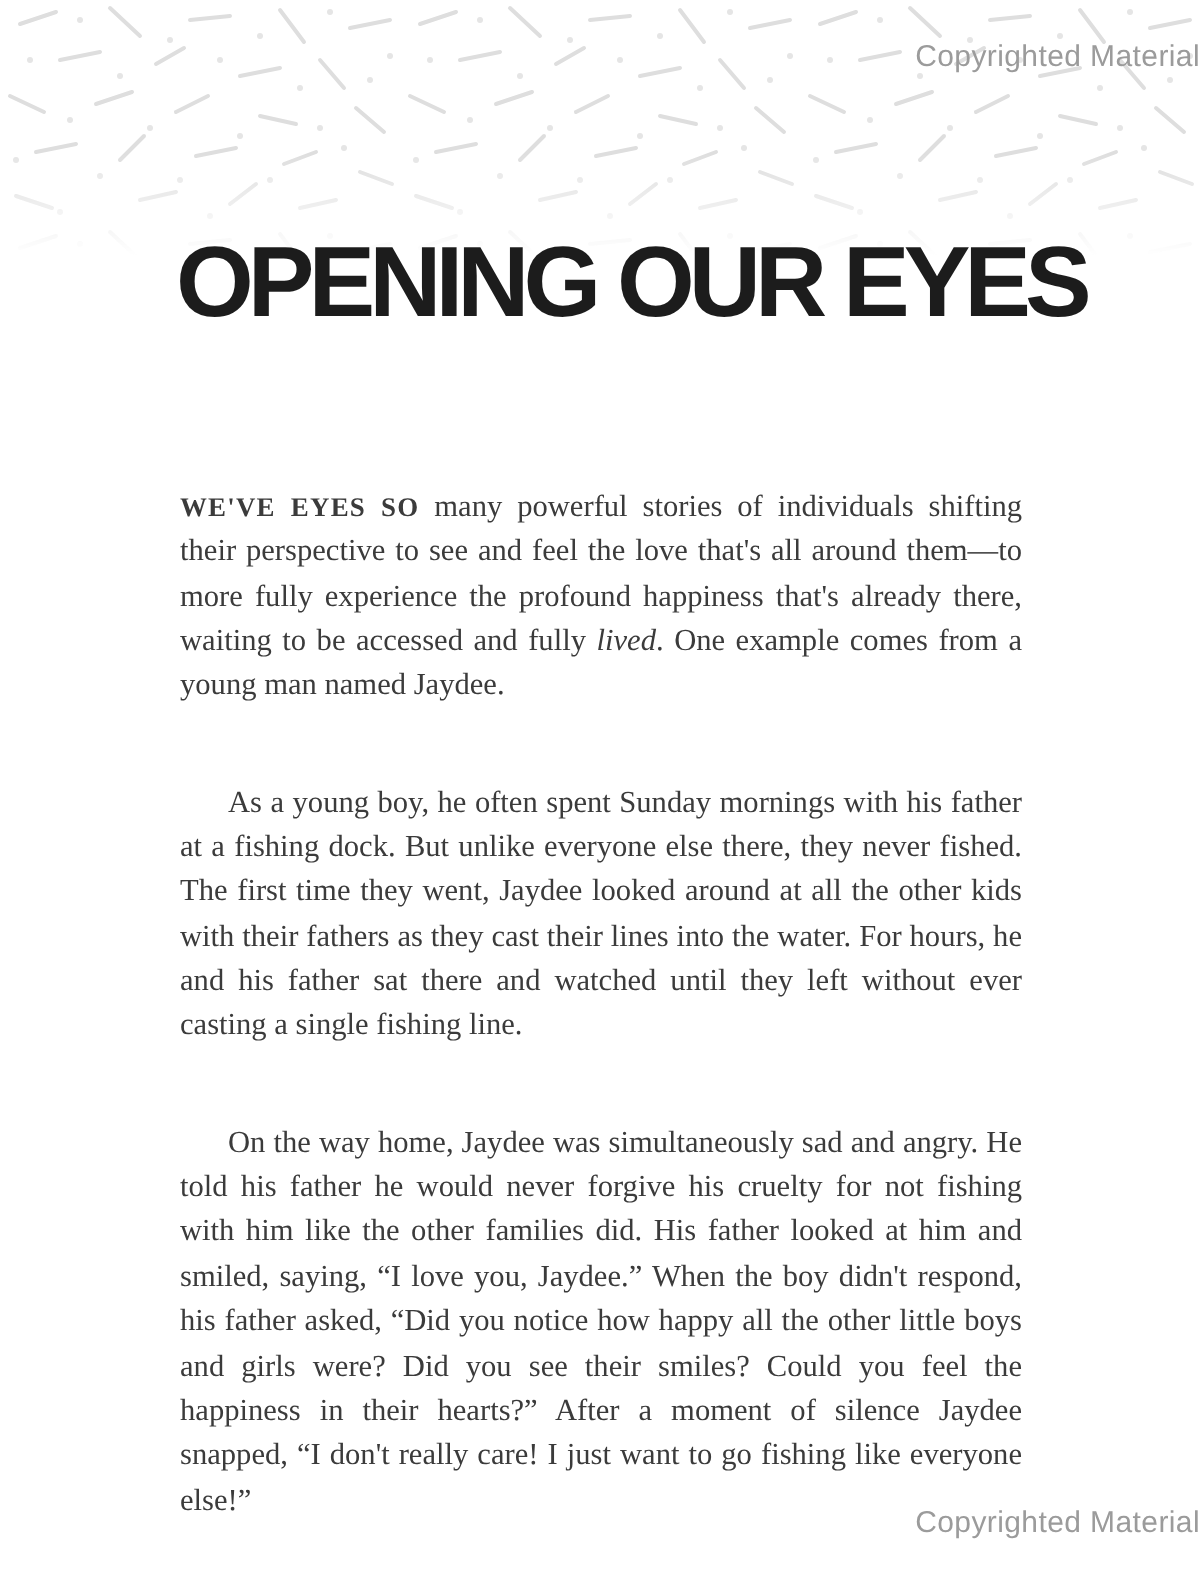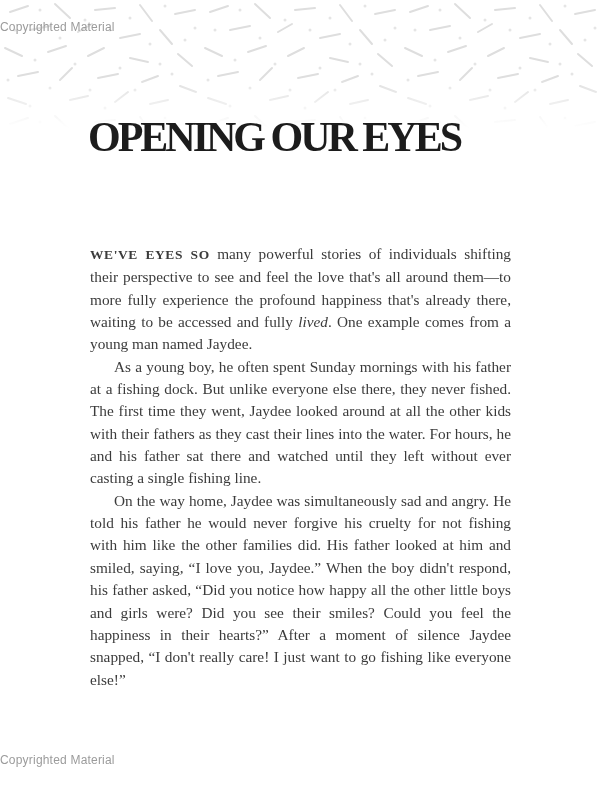--- a/index.html
+++ b/index.html
@@ -15,51 +15,51 @@
     background: #ffffff;
   }
   .confetti {
     position: absolute;
     top: 0; left: 0;
     pointer-events: none;
   }
   .notice {
     position: absolute;
     left: 0; width: 600px;
-    text-align: left;
+    text-align: right;
     font-family: "Liberation Sans", sans-serif;
-    font-size: 12px;
+    font-size: 15px;
     color: #9b9b9b;
     letter-spacing: 0.2px;
   }
   .notice.top { top: 20px; }
   .notice.bottom { top: 753px; }
   .chapter-title {
     position: absolute;
     left: 88px; top: 116px;
     margin: 0;
-    font-family: Liberation Serif, serif;
+    font-family: Liberation Sans, sans-serif;
     font-weight: 700;
-    font-size: 42px;
+    font-size: 50px;
     line-height: 1;
     letter-spacing: -3px;
     color: #1c1c1c;
     white-space: nowrap;
   }
   .body-text {
     position: absolute;
     left: 90px; top: 243px;
     width: 421px;
     font-size: 15.3px;
     line-height: 22.35px;
     color: #3b3b3b;
     text-align: justify;
   }
   .body-text p { margin: 0; }
-  .body-text p.indent { text-indent: 24px; }
+  .body-text p.indent { text-indent: 24px; margin-top: 36px; }
   .body-text p.fill-last { text-align-last: justify; }
   .lead-in {
     font-weight: 700;
     font-size: 0.88em;
     letter-spacing: 0.6px;
   }
   .body-text em { font-style: italic; }
 </style>
 </head>
 <body>

